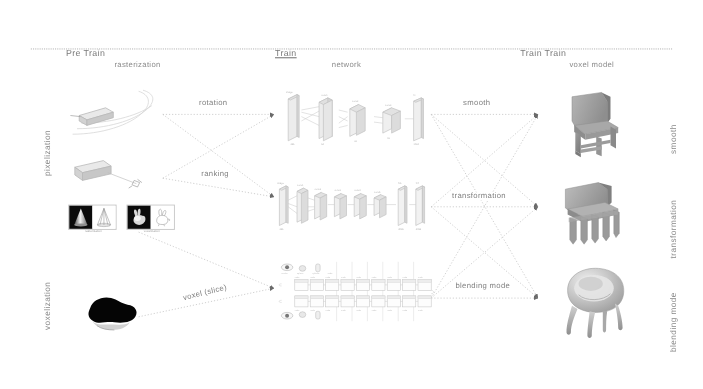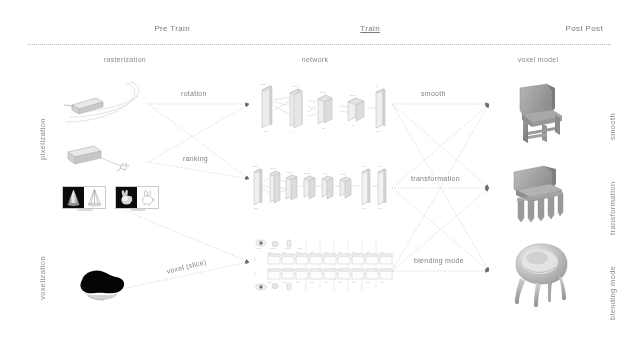--- a/index.html
+++ b/index.html
@@ -7,21 +7,21 @@
     width:639px;height:354px;overflow:hidden;
     font-family:"Liberation Sans","DejaVu Sans",sans-serif;
     color:#6f6f6f;
     -webkit-font-smoothing:antialiased;
   }
   #figure{position:relative;width:639px;height:354px;background:#fff;}
 
   
   .col-head{
     position:absolute;font-size:8px;letter-spacing:.35px;color:#7b7b7b;
-    text-align:right;white-space:nowrap;
+    text-align:left;white-space:nowrap;margin-top:20px;
   }
   .col-sub{
     position:absolute;font-size:7px;letter-spacing:.3px;color:#8a8a8a;
     text-align:center;white-space:nowrap;
   }
   .hrule{
     position:absolute;left:28px;right:28px;top:44px;height:0;
     border-top:1px dotted #b9b9b9;
   }
 
@@ -66,21 +66,21 @@
   
   .chair{position:absolute;}
 </style>
 </head>
 <body>
 
 <div id="figure">
 
   <div class="col-head" style="left:60px;top:24px;width:130px;">Pre Train</div>
   <div class="col-head" style="left:250px;top:24px;width:130px;text-decoration:underline;">Train</div>
-  <div class="col-head" style="left:473px;top:24px;width:130px;">Post Post</div>
+  <div class="col-head" style="left:473px;top:24px;width:130px;">Train Train</div>
 
   <div class="hrule"></div>
 
   <div class="col-sub" style="left:60px;top:56px;width:130px;">rasterization</div>
   <div class="col-sub" style="left:250px;top:56px;width:130px;">network</div>
   <div class="col-sub" style="left:473px;top:56px;width:130px;">voxel model</div>
 
   <div class="side-label side-left" style="left:38px;top:160px;">pixelization</div>
   <div class="side-label side-left" style="left:38px;top:300px;">voxelization</div>
 

